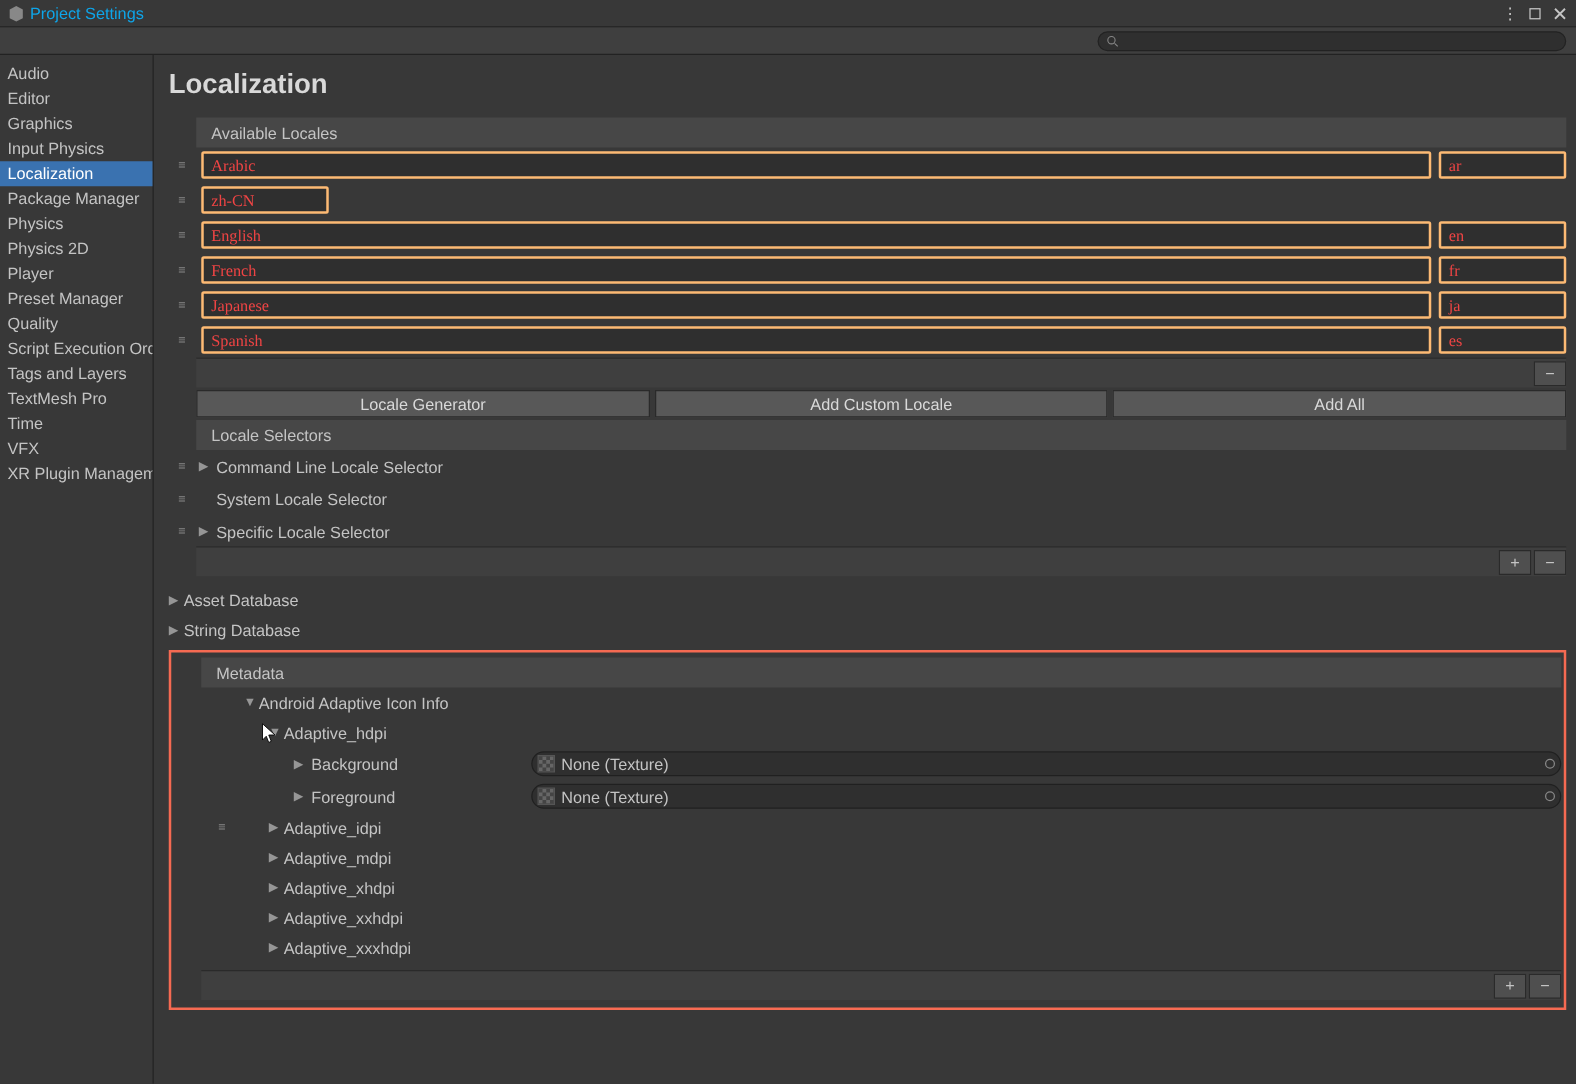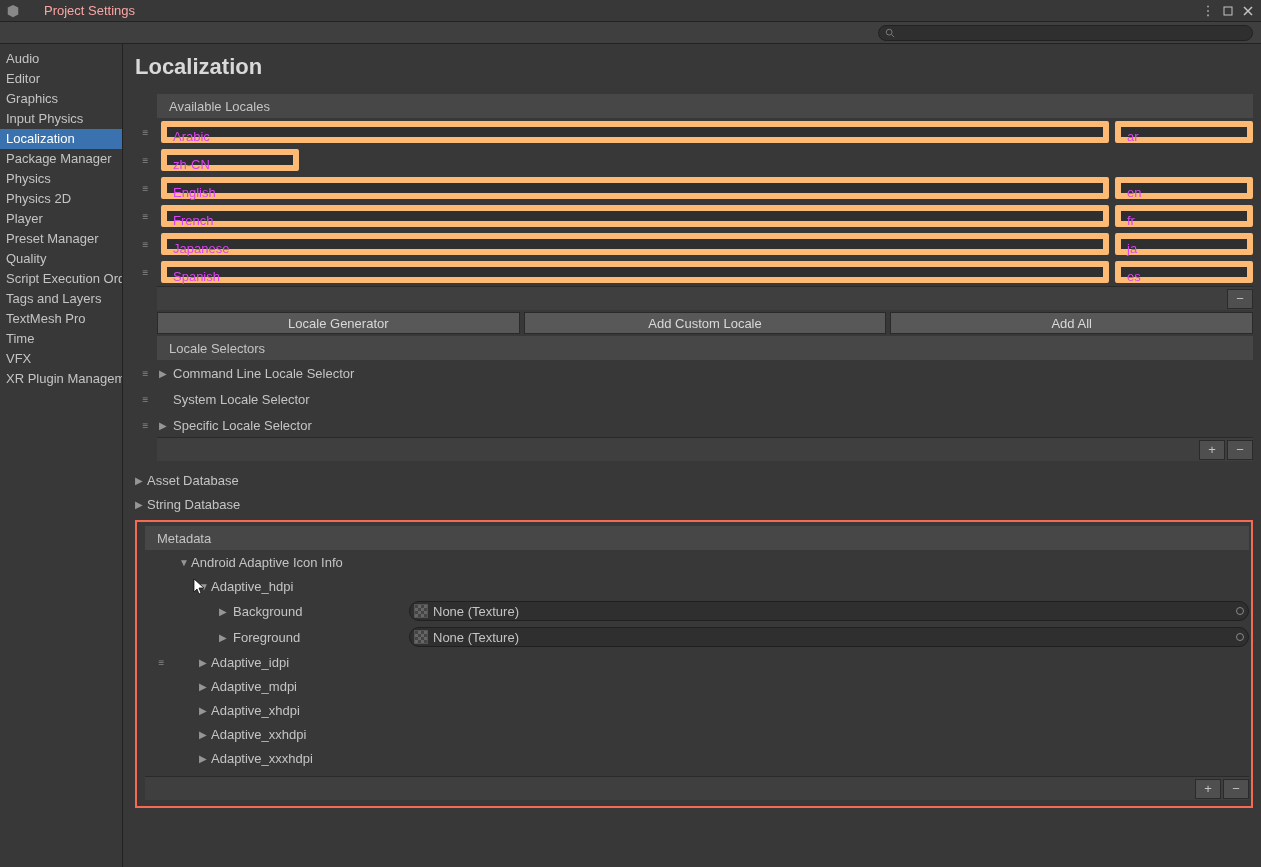--- a/index.html
+++ b/index.html
@@ -1,21 +1,21 @@
 <!DOCTYPE html>
 <html><head>
 <meta charset="utf-8">
 <style>
 * { margin: 0; padding: 0; box-sizing: border-box; font-family: -apple-system, "Segoe UI", Arial, sans-serif; }
 body { background: #383838; color: #c4c4c4; font-size: 13px; width: 1261px; height: 867px; overflow: hidden; }
 
 
 .titlebar { height: 22px; display: flex; align-items: center; background: #383838; border-bottom: 1px solid #222; padding: 0 6px; }
 .titlebar .icon { width: 14px; height: 14px; margin-right: 4px; }
-.titlebar .title { flex: 1; color: #fca5a5; font-size: 13px; margin-left: 20px; }
+.titlebar .title { flex: 1; color: #0ea5e9; font-size: 13px; }
 .titlebar .winbtn { width: 14px; height: 14px; margin-left: 6px; display: flex; align-items: center; justify-content: center; color: #c4c4c4; cursor: pointer; }
 
 
 .searchrow { height: 22px; background: #3f3f3f; border-bottom: 1px solid #222; display: flex; align-items: center; justify-content: flex-end; padding-right: 8px; }
 .searchbox { background: #2f2f2f; border: 1px solid #222; height: 16px; width: 375px; border-radius: 8px; display: flex; align-items: center; padding: 0 6px; }
 .searchbox svg { width: 10px; height: 10px; }
 
 .splitter { display: flex; height: calc(867px - 44px); }
 
 
@@ -25,23 +25,23 @@
 
 
 .main { flex: 1; padding: 10px 8px 10px 12px; overflow-y: auto; }
 .main h1 { color: #d9d9d9; font-size: 22px; font-weight: 600; margin-bottom: 14px; }
 
 
 .listheader { background: #474747; height: 24px; display: flex; align-items: center; padding: 0 12px; font-size: 13px; margin-left: 22px; }
 .locale-list { margin-left: 0; }
 .locale-row { display: flex; align-items: center; height: 28px; gap: 6px; }
 .draghandle { width: 20px; color: #888; text-align: center; font-size: 10px; letter-spacing: -1px; }
-.field { background: #2f2f2f; border: 6px solid #fdba74; border-radius: 2px; height: 22px; line-height: 20px; padding: 0 6px; color: #d946ef; }
+.field { background: #2f2f2f; border: 2px solid #fdba74; border-radius: 2px; height: 22px; line-height: 20px; padding: 0 6px; color: #ef4444; font-family: Liberation Serif, serif; }
 .locale-name { flex: 1; }
-.locale-code { width: 138px; }
+.locale-code { width: 102px; }
 
 .footer-btns { display: flex; justify-content: flex-end; margin-left: 22px; background: #3f3f3f; height: 24px; align-items: center; border-top: 1px solid #2a2a2a;}
 .footer-btns .sq { width: 26px; height: 20px; background: #4f4f4f; border: 1px solid #2a2a2a; display: flex; align-items: center; justify-content: center; color: #c4c4c4; cursor: pointer; margin-left: 2px;}
 
 .btnrow { display: flex; gap: 4px; margin-left: 22px; margin-top: 2px; justify-content: space-between; }
 .btnrow .btn { flex: 1; background: #585858; height: 22px; display: flex; align-items: center; justify-content: center; color: #d9d9d9; border: 1px solid #2a2a2a; cursor: pointer; }
 
 .selector-list .sel-row { display: flex; align-items: center; height: 26px; }
 .sel-row .tri { width: 10px; color: #969696; margin-left: 4px; font-size: 10px;}
 
@@ -49,21 +49,21 @@
 .foldrow .tri { width: 10px; color: #969696; font-size: 10px; margin-right: 2px; }
 .foldrow .label { color: #c4c4c4; }
 
 .texture-row { display: flex; align-items: center; height: 26px; }
 .texture-row .tlabel { width: 190px; display: flex; align-items: center; }
 .texture-row .tlabel .tri { width: 10px; font-size: 10px; color: #969696; margin-right: 4px;}
 .texture-field { flex: 1; background: #2f2f2f; border: 1px solid #202020; border-radius: 10px; height: 20px; display: flex; align-items: center; padding: 0 4px; gap: 5px; position: relative; }
 .texture-field .chip { width: 14px; height: 14px; background: repeating-conic-gradient(#666 0 25%, #444 0 50%) 0 0/6px 6px; border: 1px solid #555; }
 .texture-field .picker { position: absolute; right: 4px; width: 8px; height: 8px; border: 1px solid #888; border-radius: 50%; }
 
-.highlight-box { border: 2px solid #f56a52; padding: 4px 2px 6px 4px; margin-top: 4px; }
+.highlight-box { border: 2px solid #f56a52; padding: 4px 2px 6px 20px; margin-top: 4px; }
 .indent2 { padding-left: 38px; }
 .indent3 { padding-left: 58px; }
 .indent4 { padding-left: 78px; }
 
 .cursor { position: absolute; width: 14px; height: 18px; pointer-events: none; z-index: 100;}
 </style>
 </head>
 <body>
 
 <div class="titlebar">

